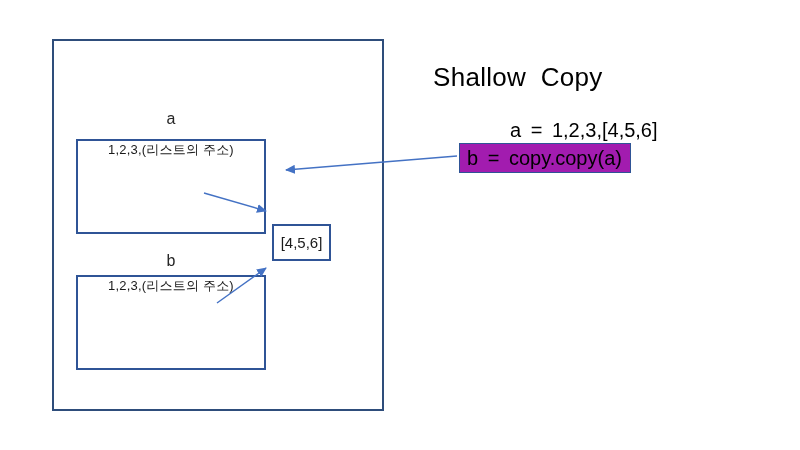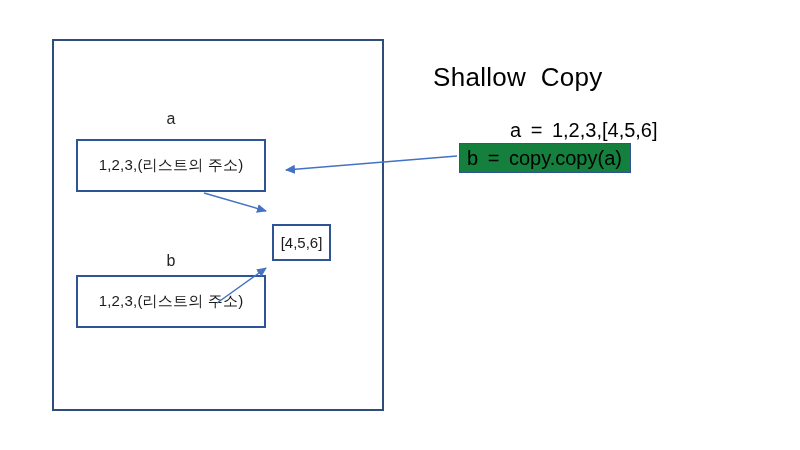--- a/index.html
+++ b/index.html
@@ -32,27 +32,26 @@
     font-size: 16px;
     line-height: 20px;
     color: #262626;
   }
   .label-a { left: 76px; top: 109px; }
   .label-b { left: 76px; top: 251px; }
   .mem-box {
     position: absolute;
     left: 76px;
     width: 190px;
-    height: 53px;
+    height: 95px;
     border: 2px solid #2f5496;
     box-sizing: border-box;
     display: flex;
-    align-items: center;
     justify-content: center;
-    font-size: 15px;
+    font-size: 13px;
     color: #1a1a1a;
     letter-spacing: 0.2px;
   }
   .box-a { top: 139px; }
   .box-b { top: 275px; }
   .list-box {
     position: absolute;
     left: 272px;
     top: 224px;
     width: 59px;
@@ -89,21 +88,21 @@
   .code-box-b {
     position: absolute;
     left: 459px;
     top: 143px;
     width: 172px;
     height: 30px;
     border: 1.5px solid #2f5496;
     box-sizing: border-box;
     display: flex;
     align-items: center;
-    background: #15803d;
+    background: #a21caf;
   }
   .code-box-b span {
     padding-left: 7px;
     font-size: 20px;
     color: #000000;
     word-spacing: 4px;
     white-space: nowrap;
   }
   .arrow-layer {
     position: absolute;

